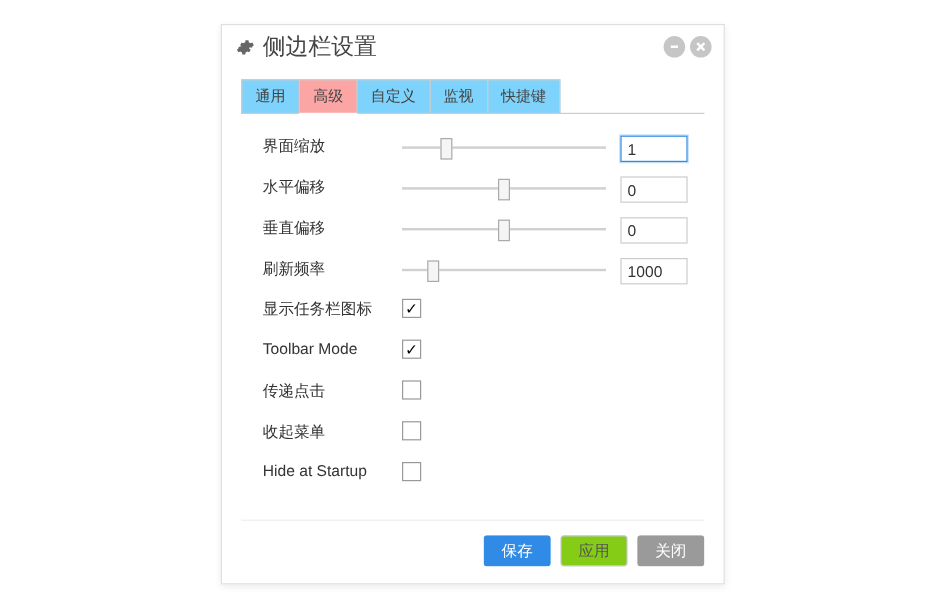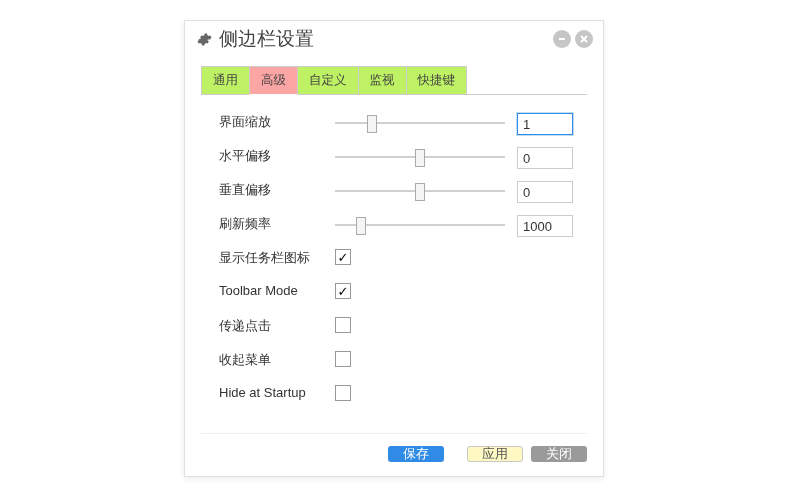--- a/index.html
+++ b/index.html
@@ -57,21 +57,21 @@
   }
   .tabs {
     display: flex;
     border-bottom: 1px solid #ccc;
     position: relative;
     margin-bottom: 14px;
   }
   .tab {
     padding: 5px 11px;
     border: 1px solid #ccc;
-    background: #bef264;
+    background: #7dd3fc;
     color: #444;
     font-size: 12.5px;
     margin-right: -1px;
     position: relative;
     top: 1px;
     cursor: pointer;
   }
   .tab.active {
     background: #fca5a5;
     border-bottom: 1px solid #fff;
@@ -147,32 +147,32 @@
   .footer {
     display: flex;
     justify-content: flex-end;
     gap: 8px;
     border-top: 1px solid #eee;
     padding-top: 12px;
     margin-top: 10px;
   }
   .btn {
     min-width: 54px;
-    height: 16px;
+    height: 26px;
     padding: 0 14px;
     border-radius: 3px;
     font-size: 13px;
     cursor: pointer;
     border: 1px solid transparent;
     display: inline-flex;
     align-items: center;
     justify-content: center;
   }
   .btn.primary { background: #2f8be6; color: #fff; }
-  .btn.secondary { background: #fef9c3; color: #555; border: 1px solid #c8c8c8; margin-left: 15px; }
+  .btn.secondary { background: #84cc16; color: #555; border: 1px solid #c8c8c8; }
   .btn.muted { background: #9a9a9a; color: #fff; }
 </style>
 </head>
 <body>
 
 <div class="dialog">
   <div class="titlebar">
     <span class="gear">
       <svg viewBox="0 0 24 24">
           <path fill="currentColor" d="M12 8a4 4 0 100 8 4 4 0 000-8zm9.4 4a7.5 7.5 0 00-.13-1.4l2.03-1.58-2-3.46-2.39.96a7.6 7.6 0 00-2.42-1.4l-.36-2.54h-4l-.36 2.54a7.6 7.6 0 00-2.42 1.4l-2.39-.96-2 3.46 2.03 1.58A7.5 7.5 0 002.6 12c0 .47.05.94.13 1.4L.7 14.98l2 3.46 2.39-.96c.72.6 1.54 1.08 2.42 1.4l.36 2.54h4l.36-2.54a7.6 7.6 0 002.42-1.4l2.39.96 2-3.46-2.03-1.58c.08-.46.13-.93.13-1.4z"></path>

